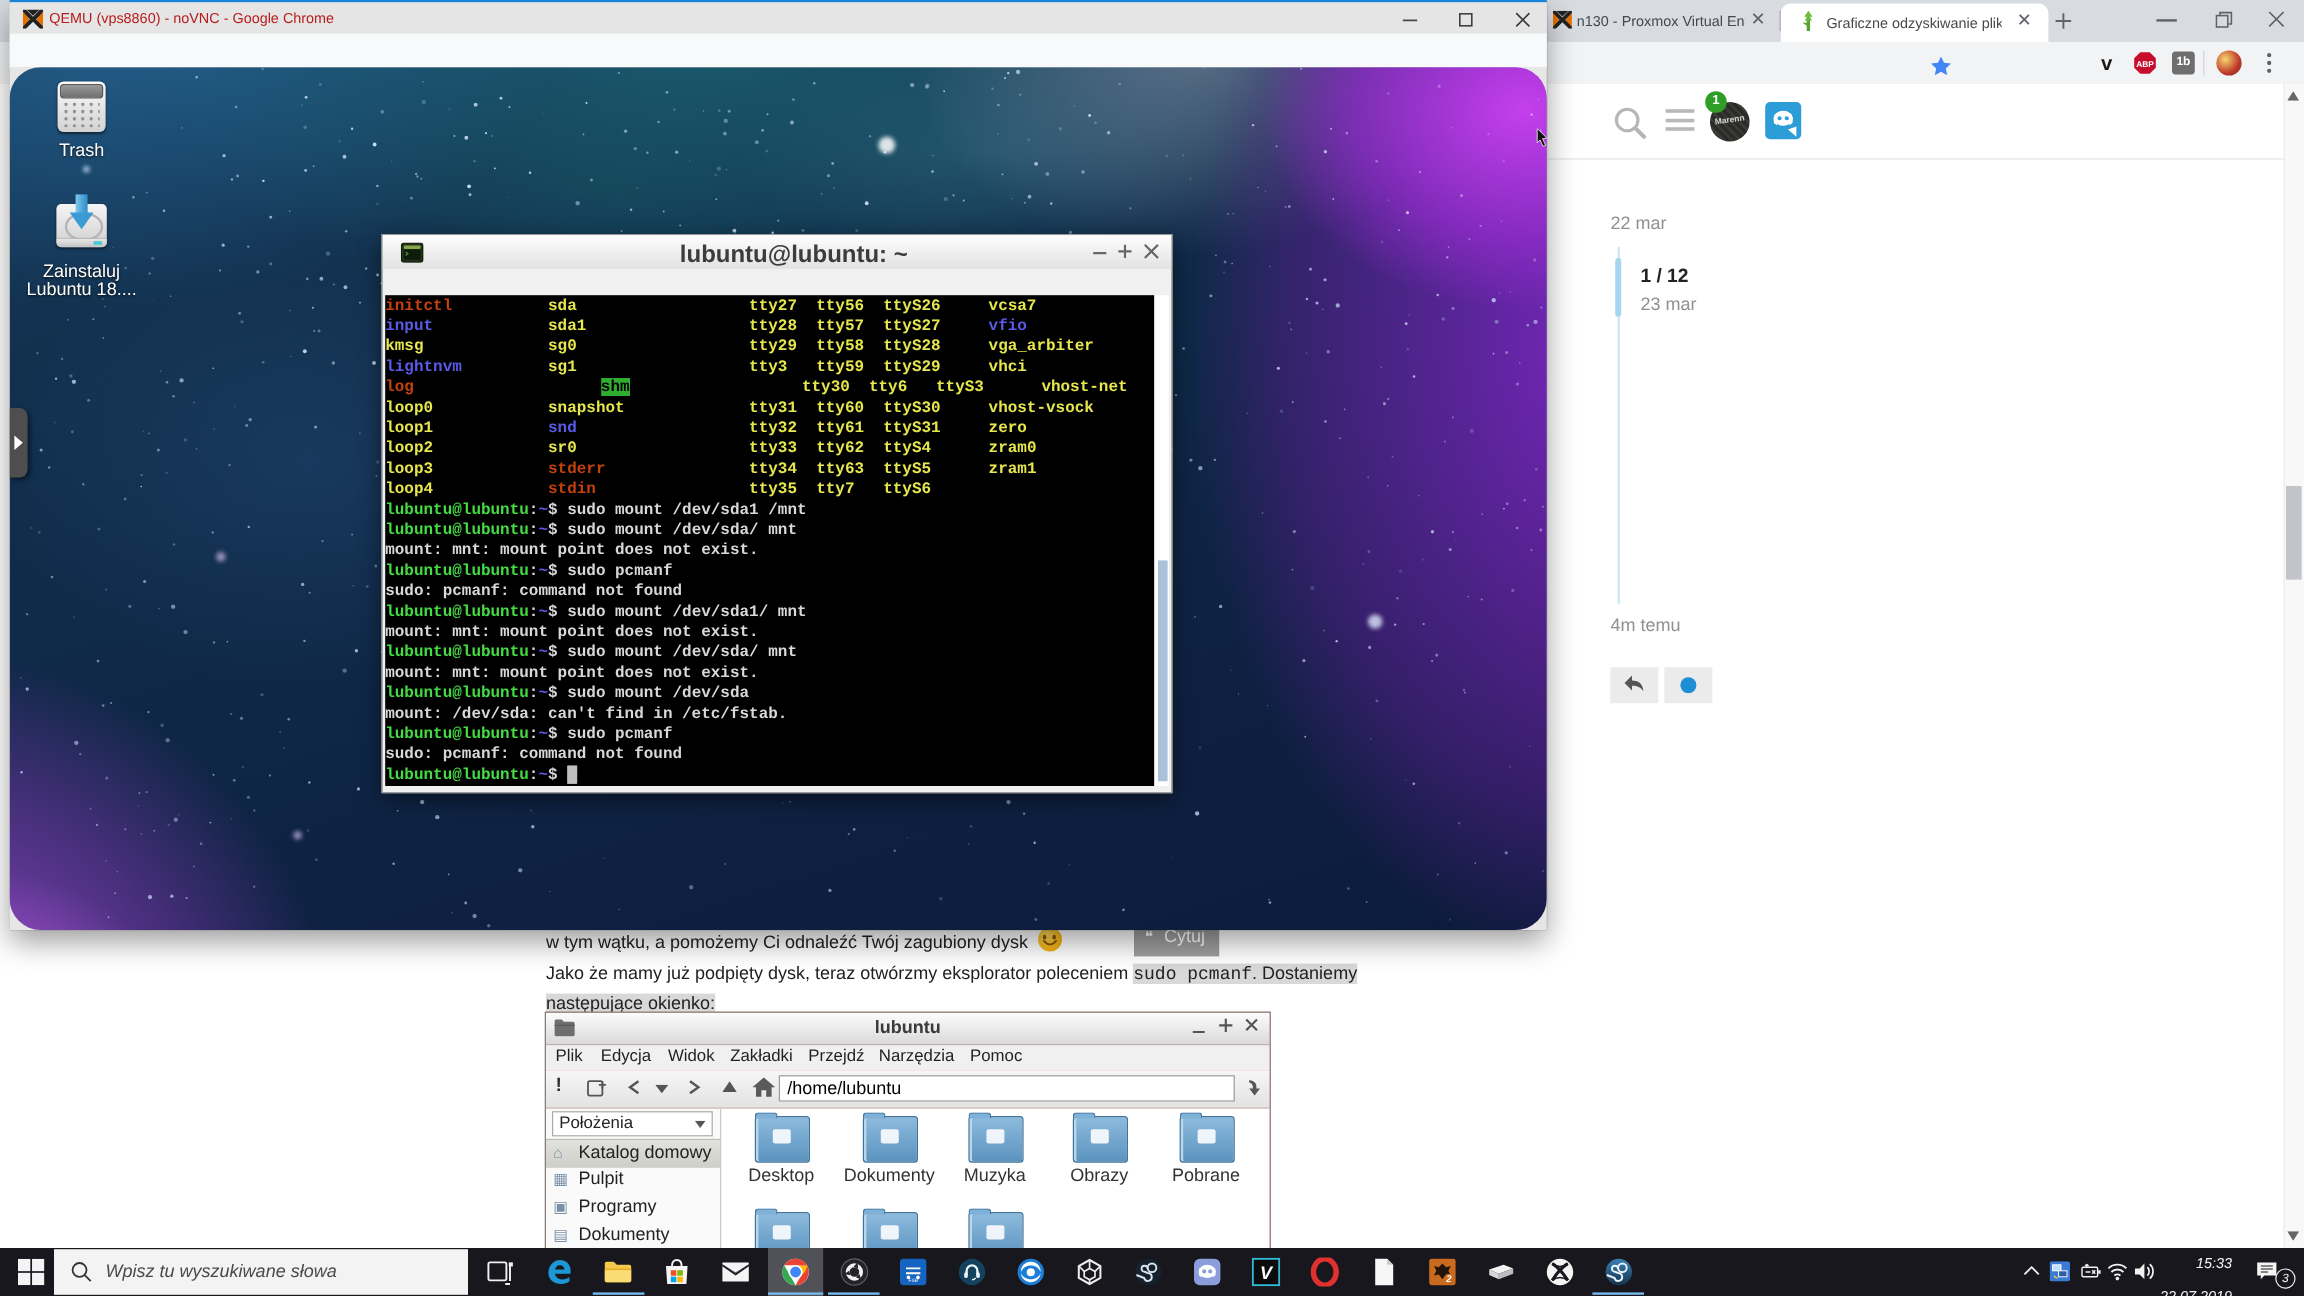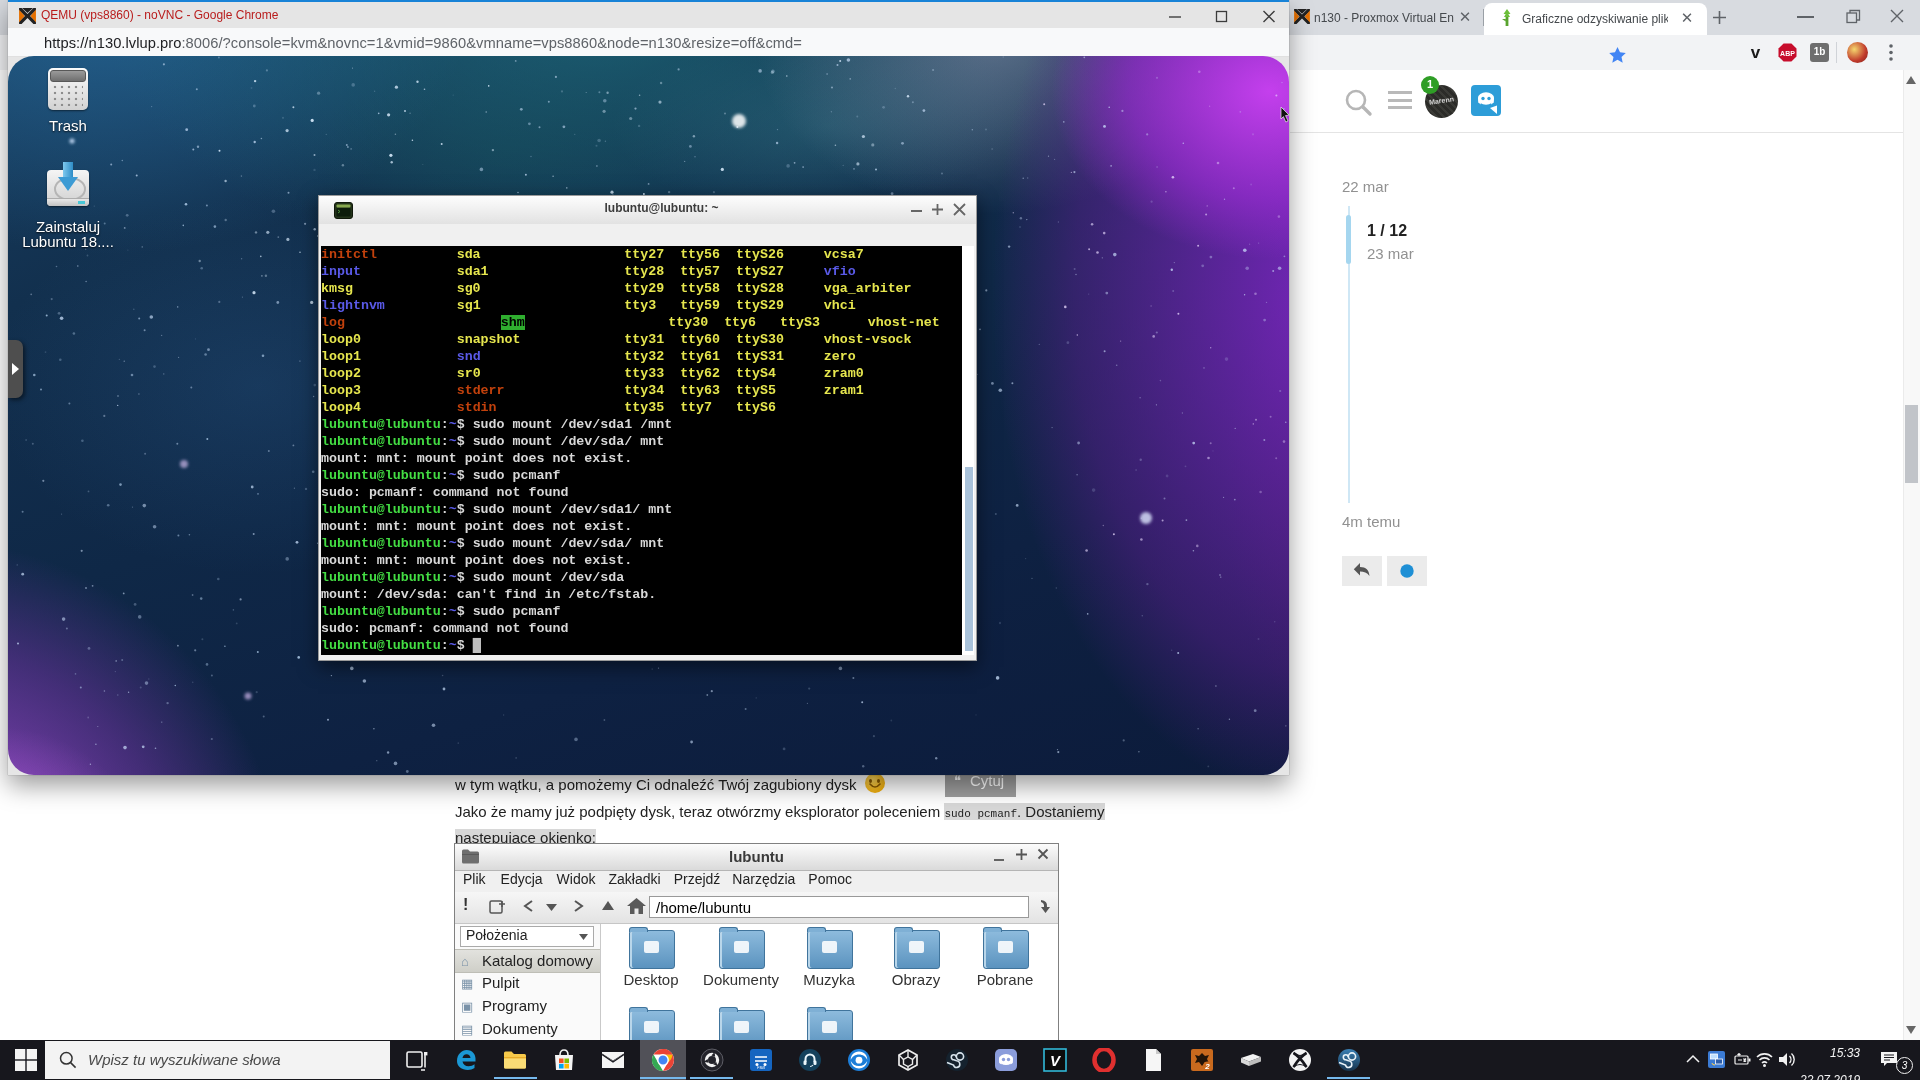--- a/index.html
+++ b/index.html
@@ -79,21 +79,21 @@
   
   .pbtn{position:absolute;top:0;height:28px;color:#4a4a4a;}
   #novncico{position:absolute;left:11px;top:6px;width:17px;height:16px;}
   #lockico{position:absolute;left:21px;top:35px;width:10px;height:10px;}
   #cursor{position:absolute;left:1272px;top:51px;width:10px;height:16px;z-index:5;}
   
   #term{position:absolute;left:310px;top:139px;width:657px;height:464px;background:#f0f0f0;
      border:1px solid #9a9a9a;box-shadow:0 6px 18px rgba(0,0,0,.5);}
   #term .tbar{position:absolute;left:0;top:0;width:100%;height:28px;
      background:linear-gradient(#fdfdfd,#e2e2e2);}
-  #term .ttext{position:absolute;left:14px;top:5px;width:100%;text-align:center;font-size:12px;font-weight:bold;color:#3c3c3c;}
+  #term .ttext{position:absolute;left:14px;top:5px;width:100%;text-align:center;font-size:20px;font-weight:bold;color:#3c3c3c;}
   #term .menu{position:absolute;left:0;top:28px;width:100%;height:22px;background:#f0f0f0;font-size:16px;color:#333;}
   #term pre{position:absolute;left:2px;top:50px;margin:0;width:641px;height:409px;background:#000;
      font-family:"Liberation Mono",monospace;font-size:13.3px;font-weight:bold;line-height:17px;color:#d8d8d8;}
   #term .scr{position:absolute;right:2px;top:50px;width:12px;height:409px;background:#fff;}
   #term .scrt{position:absolute;right:3px;top:271px;width:8px;height:184px;background:#a9c2da;}
   .g{color:#43dd43;}
   .y{color:#e6e64e;}
   .c{color:#c2410c;}
   .b{color:#5a5ae8;}
   .shm{background:#2fae2f;color:#000000;margin-left:44px;}
@@ -415,21 +415,20 @@
         </svg></span>
     <span class="pbtn" style="left:1246px;width:30px;"><svg width="30" height="28">
           <path d="M9.5 9 L20.5 20 M20.5 9 L9.5 20" stroke="#3c3c3c" stroke-width="1.4"></path>
         </svg></span>
   </div>
   <div id="purl">
   <svg id="lockico" viewBox="0 0 12 13">
         <rect x="1" y="5" width="10" height="7.5" rx="1" fill="#5f6368"></rect>
         <path d="M3.5 5 V3.5 a2.5 2.5 0 0 1 5 0 V5" fill="none" stroke="#5f6368" stroke-width="1.6"></path>
       </svg>
-  <span class="u"><span style="color:#202124">https://n130.lvlup.pro</span>:8006/?console=kvm&amp;novnc=1&amp;vmid=9860&amp;vmname=vps8860&amp;node=n130&amp;resize=off&amp;cmd=</span>
     </div>
   <div id="desk">
     <svg width="1281" height="719" viewBox="0 0 1281 719" style="position:absolute;left:0;top:0">
         <defs>
           <filter id="b" x="-200%" y="-200%" width="500%" height="500%">
             <feGaussianBlur stdDeviation="1.6"></feGaussianBlur>
           </filter>
         </defs>
         <circle cx="819.1" cy="18.0" r="1.0" fill="#cfe4ff" opacity="0.3"></circle>
         <circle cx="178.7" cy="73.7" r="1.4" fill="#cfe4ff" opacity="0.69"></circle>
@@ -1192,21 +1191,21 @@
    background:radial-gradient(circle at 38% 32%,#ffd95e,#f2ae09 75%,#da9400);position:relative;">
    <span style="position:absolute;left:4.5px;top:5.5px;width:3px;height:4px;border-radius:50%;background:#8a5a00;"></span>
    <span style="position:absolute;right:4.5px;top:5.5px;width:3px;height:4px;border-radius:50%;background:#8a5a00;"></span>
    <svg style="position:absolute;left:4px;top:10px" width="12" height="7">
         <path d="M1 1 Q6 7 11 1" fill="none" stroke="#8a5a00" stroke-width="1.6" stroke-linecap="round"></path>
       </svg></span></div>
 <div class="abs" style="left:945px;top:766px;width:71px;height:31px;background:#9e9e9e;color:#fff;font-size:15px;">
   <span style="position:absolute;left:9px;top:7px;font-size:13px;">❝</span>
   <span style="position:absolute;left:25px;top:6px;">Cytuj</span>
   </div>
-<div class="abs" style="left:455px;top:800px;width:700px;font-size:15px;line-height:24px;color:#222;">Jako że mamy już podpięty dysk, teraz otwórzmy eksplorator poleceniem <span style="background:#d8d8d8;"><span style="font-family:'Liberation Mono',monospace;font-size:11px;">sudo pcmanf</span>. Dostaniemy następujące okienko:</span></div>
+<div class="abs" style="left:455px;top:800px;width:700px;font-size:15px;line-height:24px;color:#222;">Jako że mamy już podpięty dysk, teraz otwórzmy eksplorator poleceniem <span style="background:#d8d8d8;"><span style="font-family:'Liberation Mono',monospace;font-size:15px;">sudo pcmanf</span>. Dostaniemy następujące okienko:</span></div>
 
 <div class="abs" id="fm">
   <div style="position:absolute;left:0;top:0;width:100%;height:26px;background:linear-gradient(#fcfcfc,#dadada);border-bottom:1px solid #b5b5b5;">
     <svg style="position:absolute;left:7px;top:5px" width="17" height="15" viewBox="0 0 17 15">
       <path d="M0 2 a1.5 1.5 0 0 1 1.5 -1.5 H6 L8 2.5 H15.5 A1.5 1.5 0 0 1 17 4 V13 a1.5 1.5 0 0 1 -1.5 1.5 H1.5 A1.5 1.5 0 0 1 0 13 Z" fill="#6e6e6e"></path>
       <path d="M0 5 H17 V6 H0 Z" fill="#5a5a5a"></path>
       </svg>
     <div style="position:absolute;left:0;top:4px;width:100%;text-align:center;font-size:15px;font-weight:bold;color:#3a3a3a;">lubuntu</div>
     <svg style="position:absolute;left:538px;top:8px" width="12" height="10">
         <path d="M1 8 H11" stroke="#555" stroke-width="1.8"></path>

